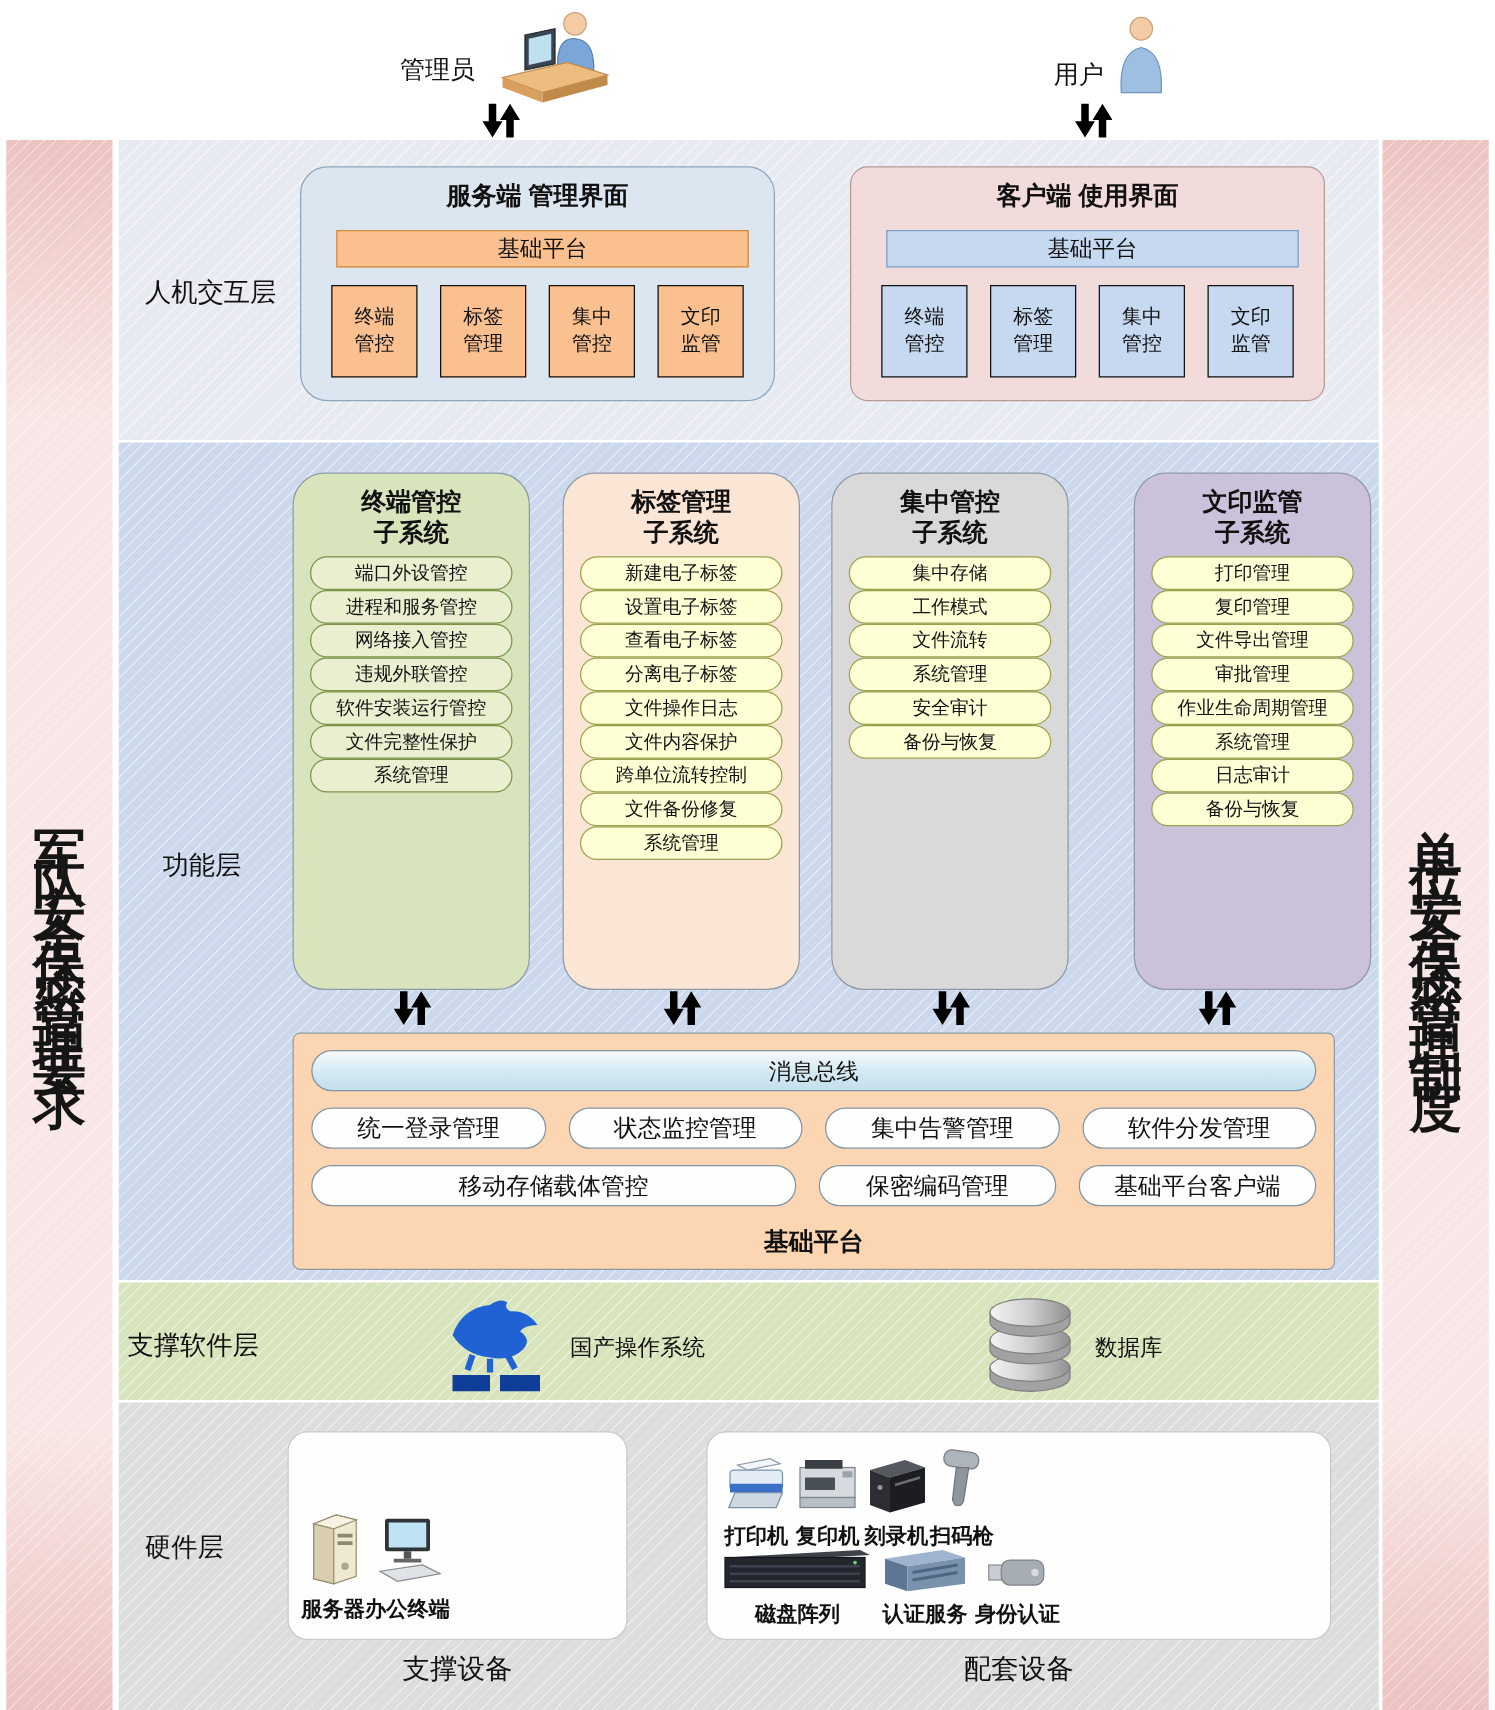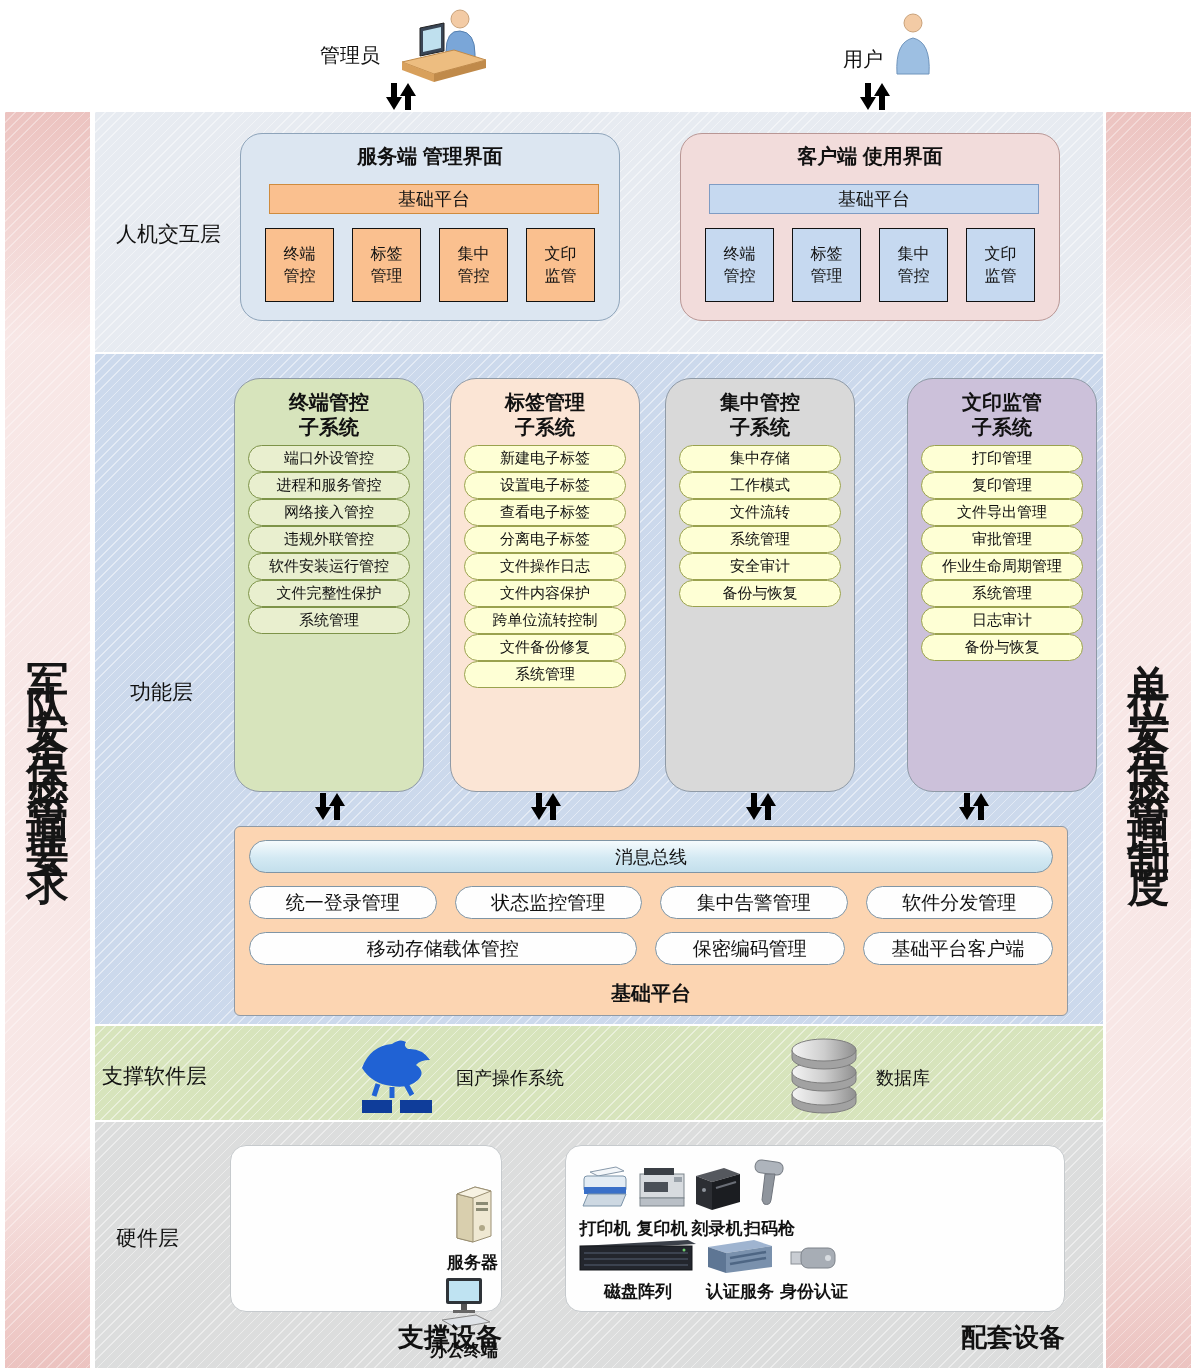--- a/index.html
+++ b/index.html
@@ -22,21 +22,21 @@
   .band-function   { background-color:#ccd9ec; }
   .band-software   { background-color:#d7e4bc; }
   .band-hardware   { background-color:#dcdddd; }
   .layer-label { font-size:21px; color:#111; }
 
   .actor-label { font-size:20px; color:#111; }
 
   
   .panel { border-radius:22px; border:1px solid #8ea4ba; }
   .server-panel { background:#dce6f1; }
-  .client-panel { background:#f2dcdb; border-color:#b99795; }
+  .client-panel { background:#f2dcdb; border-color:#b99795;border-radius:14px; }
   .panel-title { padding-top:9px; text-align:center; font-size:20px; font-weight:600; }
   .platform-bar { position:absolute; left:28px; right:20px; top:50px; height:30px;
     display:flex; align-items:center; justify-content:center; font-size:18px; border:1px solid; }
   .server-bar, .server-module { background:#fac08f; border-color:#cf8b3e; }
   .client-bar, .client-module { background:#c6d9f0; border-color:#7f9cc4; }
   .module-row { position:absolute; left:24px; right:24px; top:94px; height:74px; display:flex; gap:18px;text-align:center; }
   .module { flex:1; border:1px solid; display:flex; flex-direction:column; align-items:center;
     justify-content:center; font-size:16px; line-height:1.4; }
 
   
@@ -64,21 +64,21 @@
     display:flex; align-items:center; justify-content:center; font-size:19px; }
   .plat-pill.wide { flex:2.05; }
   .plat-label { position:absolute; bottom:8px; left:0; right:0; text-align:center; font-weight:bold; font-size:20px; }
 
   
   .sw-label { font-size:18px; }
   .hw-box { position:absolute; background:#fefefe; border:1px solid #c6cacd; border-radius:16px; }
   .hw-row { position:absolute; left:10px; right:3px; display:flex; justify-content:flex-start; align-items:flex-end;font-weight:bold; }
   .hw-item { display:flex; flex-direction:column; align-items:center; gap:5px; }
   .hw-label { font-size:17px; }
-  .group-label { position:absolute; font-size:26px; font-weight:bold; text-align:right; }
+  .group-label { position:absolute; font-size:22px; font-weight:normal; text-align:center; }
 </style>
 </head>
 <body>
 
 <div class="stage">
 
   <div class="abs actor-label" style="left:320px;top:42px;">管理员</div>
   <svg class="abs" style="left:396px;top:6px;" width="94" height="80" viewBox="0 0 94 80">
     <circle cx="64" cy="13" r="9" fill="#f3cba5" stroke="#caa27a"></circle>
     <path d="M50 46 Q50 24 64 25 Q79 26 79 48 L79 56 L50 56 Z" fill="#7aa6d8" stroke="#5580b0"></path>
@@ -287,21 +287,21 @@
       <ellipse cx="38" cy="60" rx="32" ry="11" fill="url(#dbg)"></ellipse>
       <path d="M6 38 v8 a32 11 0 0 0 64 0 v-8" fill="#a2a2a2"></path>
       <ellipse cx="38" cy="38" rx="32" ry="11" fill="url(#dbg)"></ellipse>
       <path d="M6 16 v8 a32 11 0 0 0 64 0 v-8" fill="#a2a2a2"></path>
       <ellipse cx="38" cy="16" rx="32" ry="11" fill="url(#dbg)"></ellipse>
     </g>
   </svg>
   <div class="abs sw-label" style="left:876px;top:1066px;">数据库</div>
 
   <div class="hw-box" style="left:230px;top:1145px;width:272px;height:167px;">
-    <div class="hw-row" style="top:36px;bottom:12px;flex-direction:column;">
+    <div class="hw-row" style="top:36px;bottom:12px;">
       <div class="hw-item">
         <svg width="48" height="64" viewBox="0 0 48 64">
           <polygon points="8,12 26,5 42,9 42,54 24,60 8,56" fill="#efe8d2" stroke="#9a8f72"></polygon>
           <polygon points="8,12 24,16 24,60 8,56" fill="#d9cfae" stroke="#9a8f72"></polygon>
           <polygon points="8,12 26,5 42,9 24,16" fill="#f7f2e2" stroke="#9a8f72"></polygon>
           <rect x="27" y="20" width="12" height="3" fill="#8a8a74"></rect>
           <rect x="27" y="26" width="12" height="3" fill="#8a8a74"></rect>
           <circle cx="33" cy="46" r="3" fill="#b0a888"></circle>
         </svg>
         <div class="hw-label">服务器</div>

